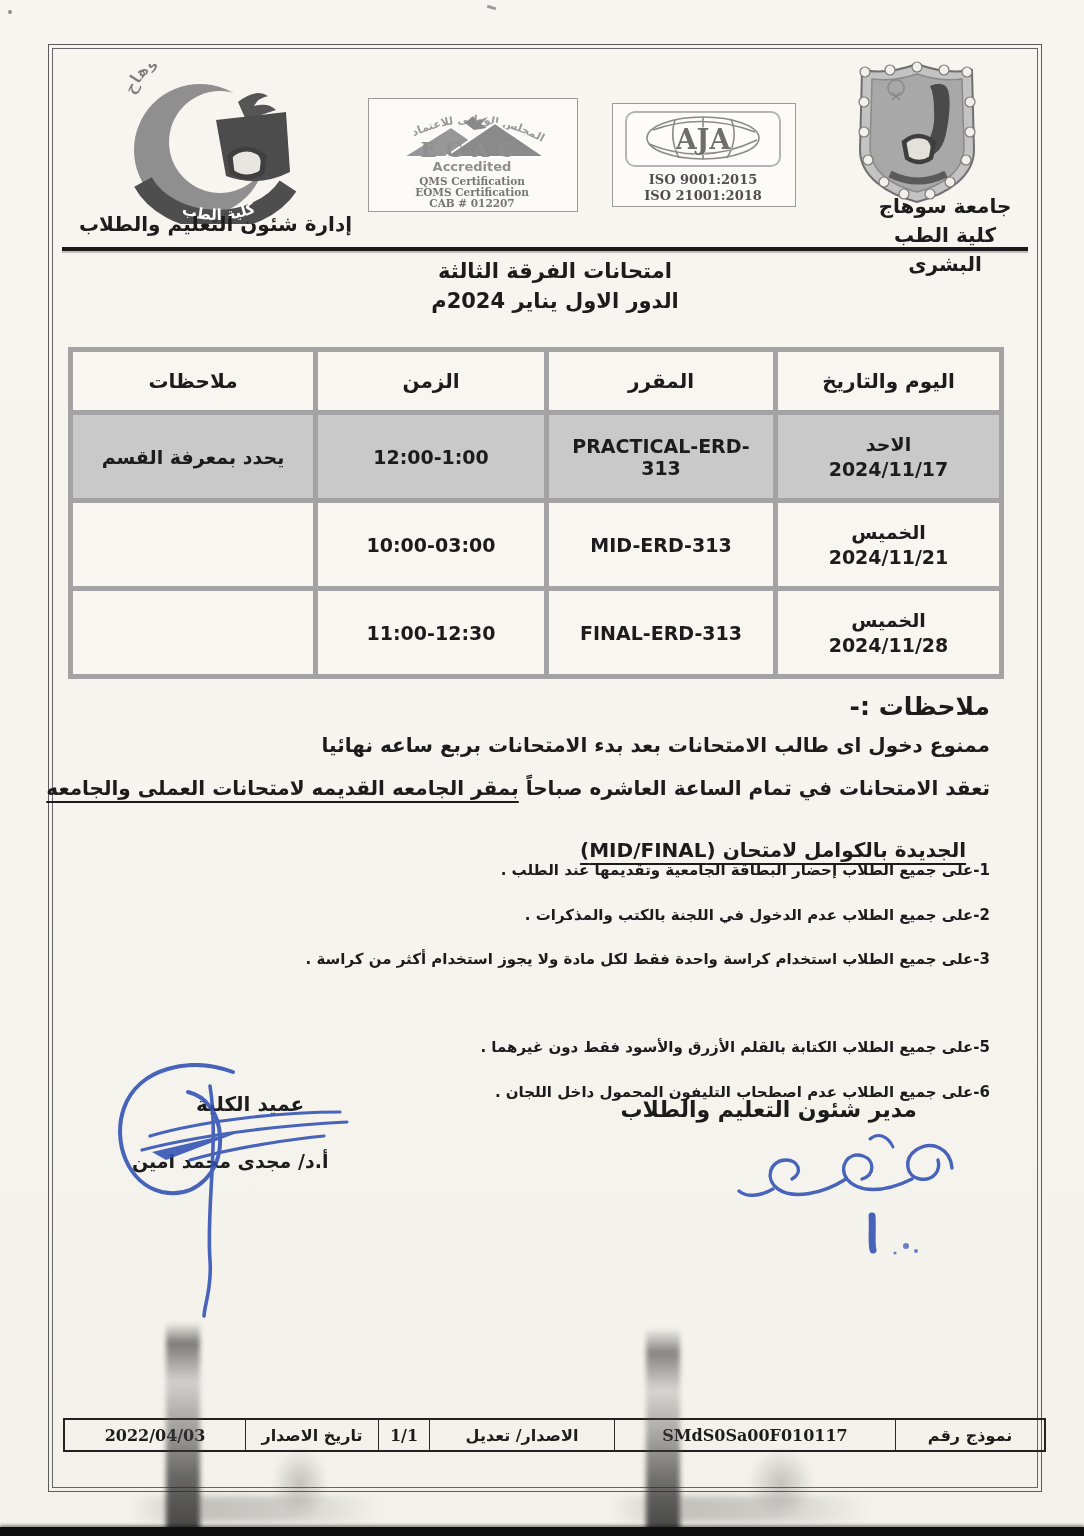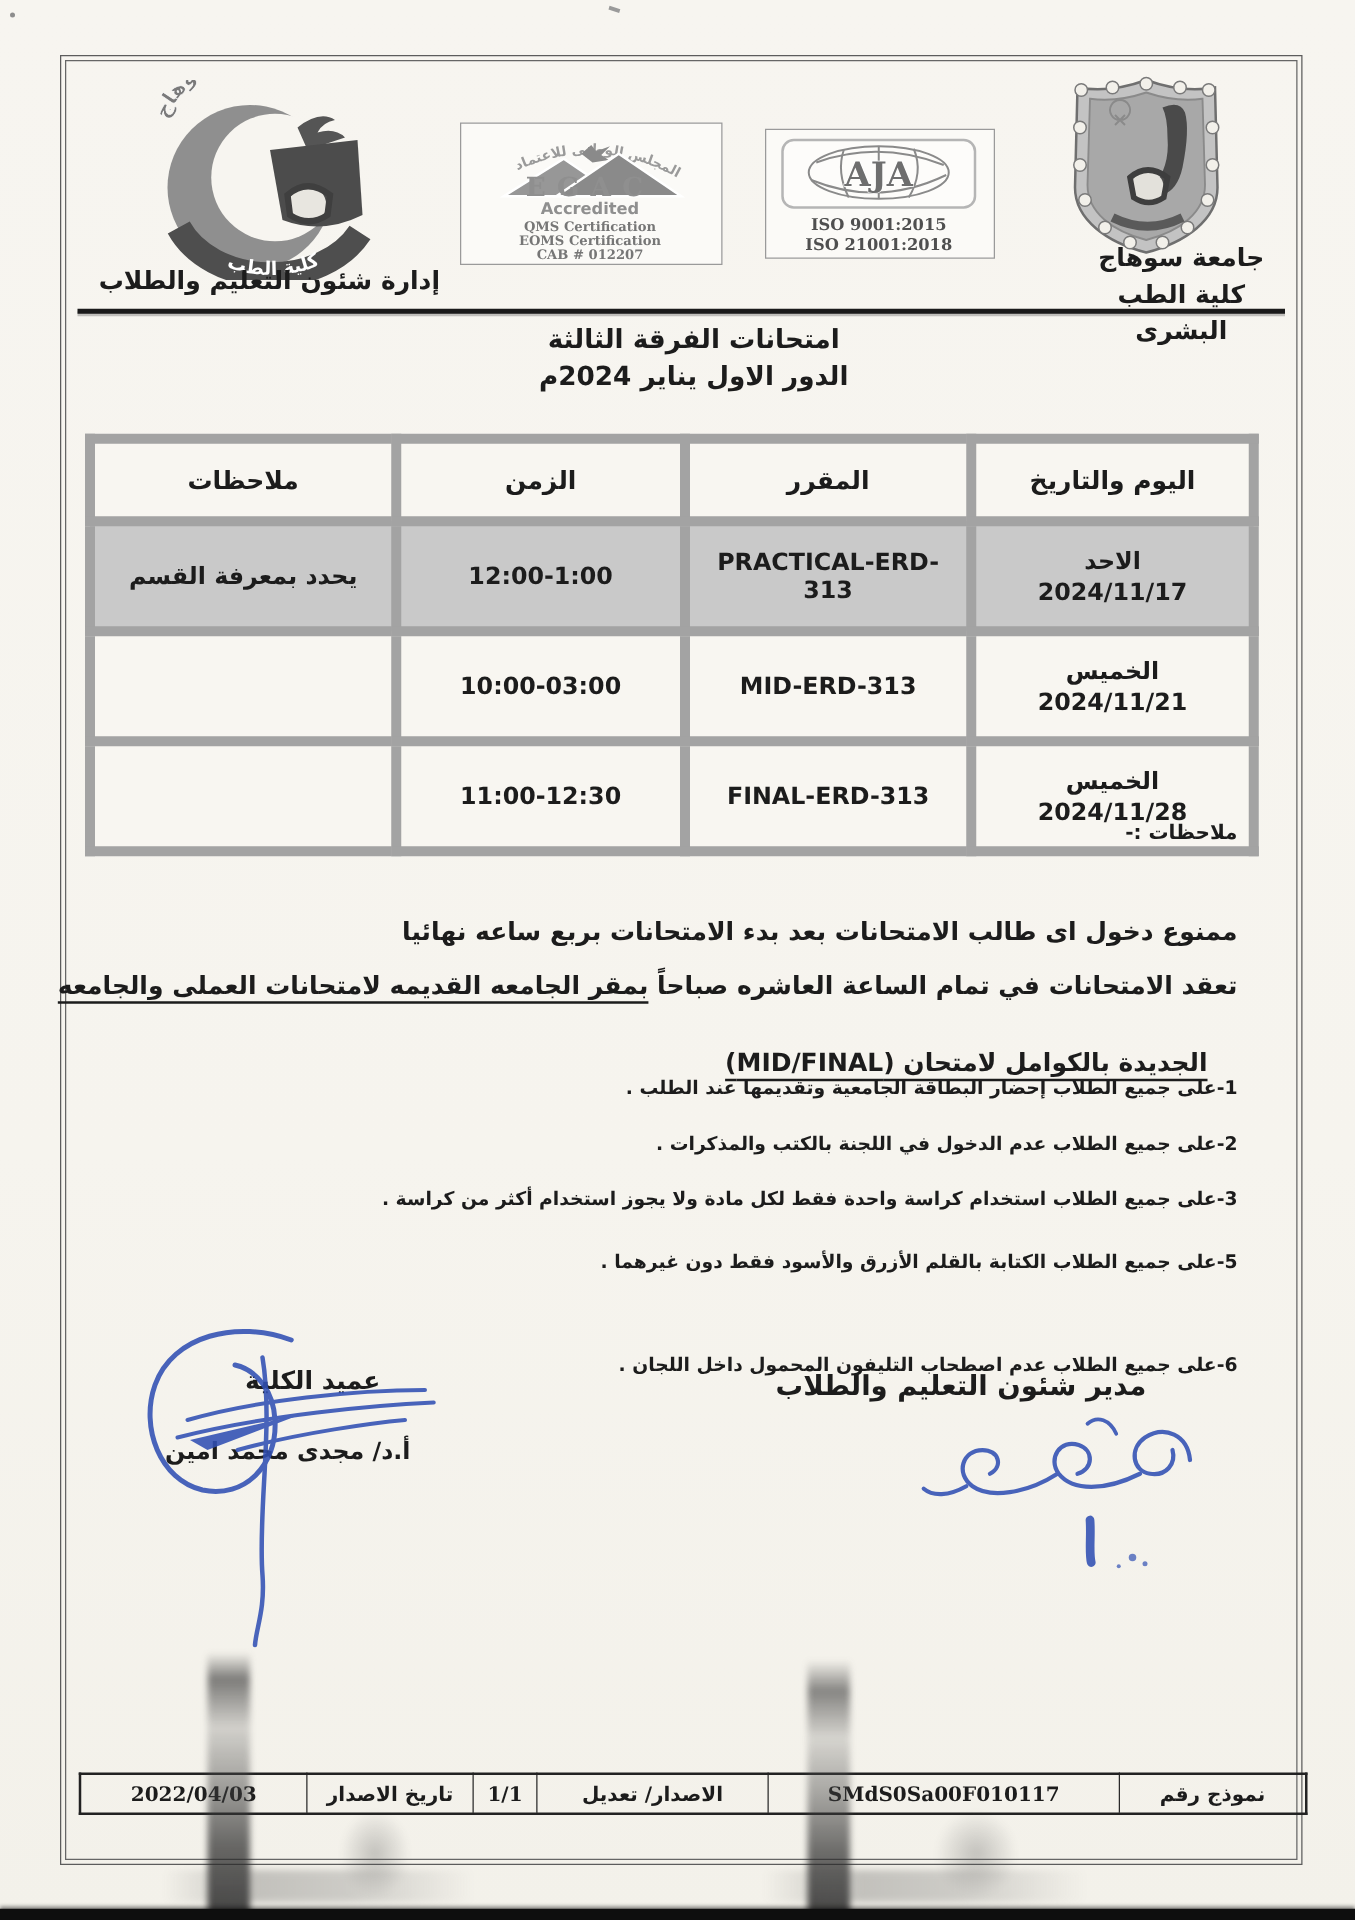--- a/index.html
+++ b/index.html
@@ -16,37 +16,37 @@
   .dept-label { left:78px; top:212px; width:275px; font-size:20px; font-weight:bold; text-align:center; direction:rtl; }
   .univ-label { left:856px; top:192px; width:178px; font-size:20px; font-weight:bold; text-align:center; direction:rtl; line-height:29px; }
   .header-rule { left:62px; top:247px; width:966px; height:4px; background:#1a1a1a; box-shadow:0 2px 0 rgba(30,30,30,.25); }
 
   
   .title-block { left:320px; top:256px; width:470px; text-align:center; font-size:21px; font-weight:bold; line-height:30px; direction:rtl; }
 
   
   .exam-table { left:68px; top:347px; border-collapse:collapse; direction:rtl; table-layout:fixed; }
   .exam-table { border:5px solid #131313; background:#f8f6f1; }
-  .exam-table th, .exam-table td { border:8px solid #a3a3a3; text-align:center; vertical-align:middle; padding:0 6px; }
+  .exam-table th, .exam-table td { border:5px solid #a3a3a3; text-align:center; vertical-align:middle; padding:0 6px; }
   .exam-table th { height:58px; font-size:20px; }
   .exam-table td { font-size:19px; font-weight:bold; }
   .r1 td { background:#c9c9c9; }
   .row-h { height:88px; }
   .code-cell { font-size:19px; letter-spacing:0; }
   .date-line { font-size:19px; margin-top:3px; }
 
   
   .note { right:94px; direction:rtl; white-space:nowrap; font-weight:bold; }
-  .nh { top:656px; font-size:16px; }
+  .nh { top:692px; font-size:25px; }
   .nw { top:733px; font-size:20px; }
   .nv1 { top:776px; font-size:20px; }
   .nv2 { top:838px; right:118px; font-size:20px; }
   .ul { text-decoration:underline; text-decoration-thickness:2px; text-underline-offset:6px; }
   .item { font-size:15px; }
-  .i0{top:861px;} .i1{top:906px;} .i2{top:950px;} .i3{top:993px;} .i4{top:1000px;} .i5{top:1083px;}
+  .i0{top:861px;} .i1{top:906px;} .i2{top:950px;} .i3{top:993px;} .i4{top:1038px;} .i5{top:1083px;}
 
   
   .director-title { right:167px; top:1097px; font-size:22px; font-weight:bold; direction:rtl; white-space:nowrap; }
   .dean-title { left:196px; top:1092px; font-size:20px; font-weight:bold; direction:rtl; white-space:nowrap; }
   .dean-name { left:132px; top:1150px; font-size:19px; font-weight:bold; direction:rtl; white-space:nowrap; }
   .sig-layer { position:absolute; left:0; top:0; pointer-events:none; }
 
   
   .footer-table { left:63px; top:1418px; border-collapse:collapse; direction:rtl; }
   .footer-table { border:2.5px solid #222; }

